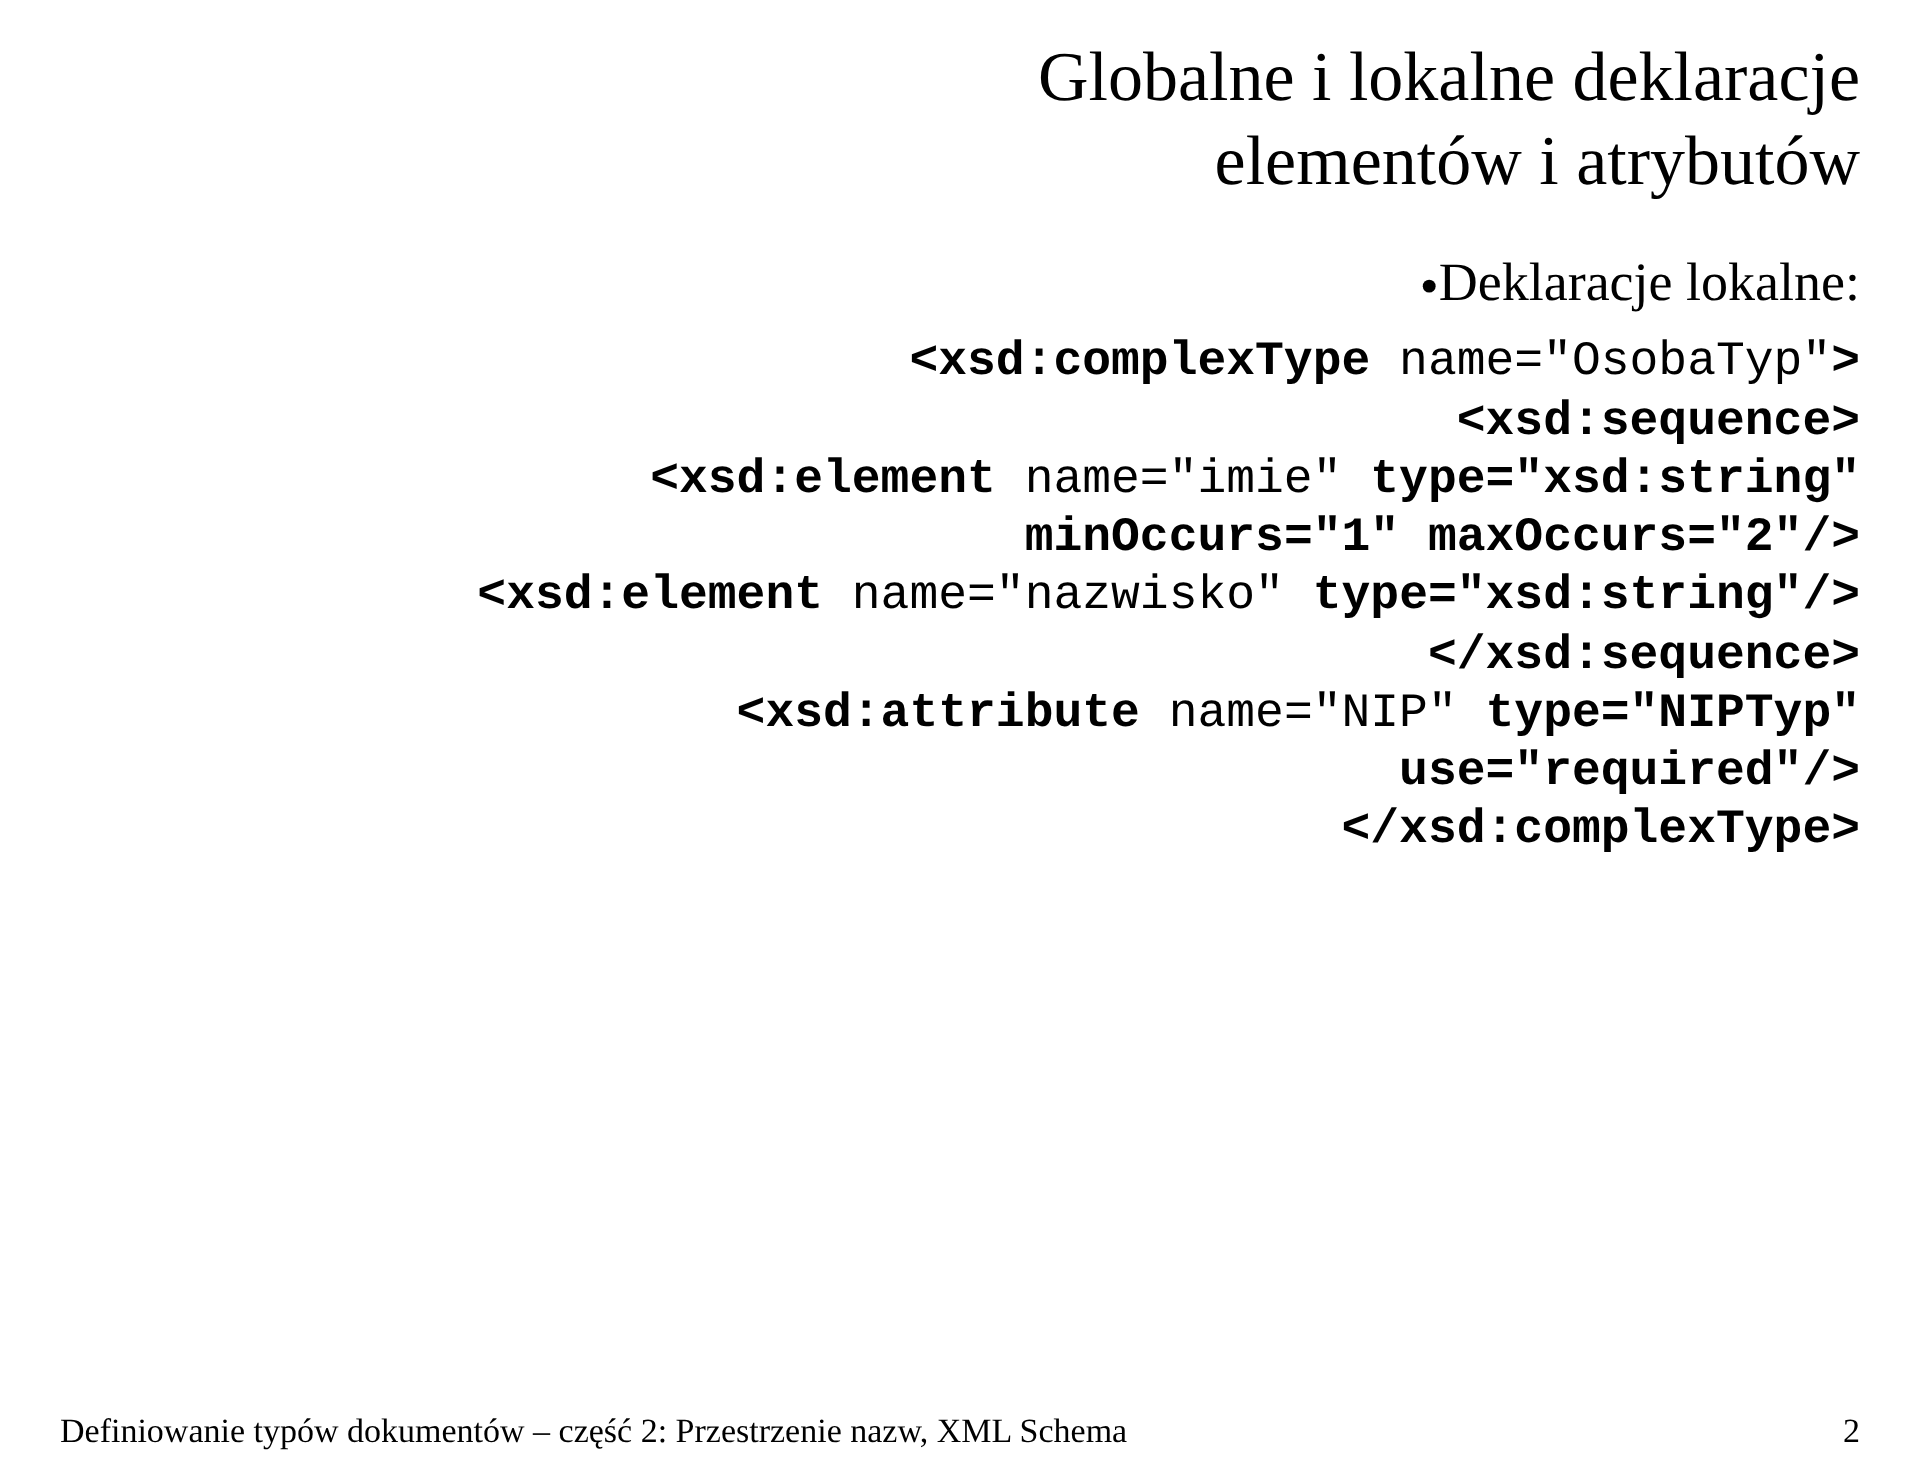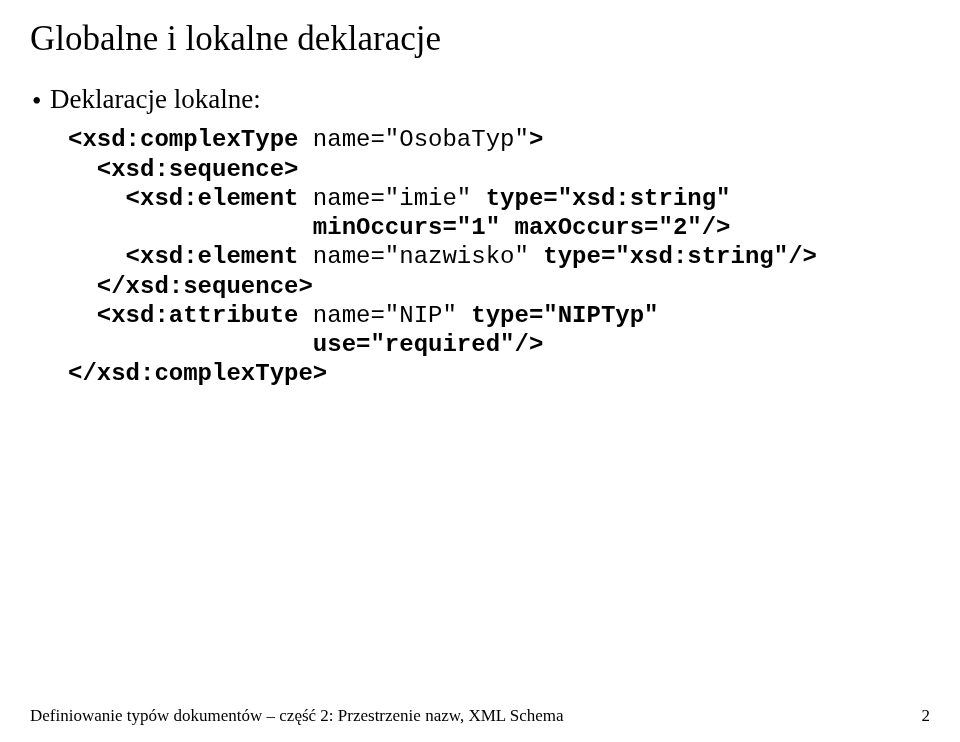--- a/index.html
+++ b/index.html
@@ -6,20 +6,21 @@
   body {
     width: 960px;
     height: 742px;
     background: #ffffff;
     font-family: "Times New Roman", Times, serif;
     color: #000000;
     position: relative;
   }
   .page {
     padding: 18px 30px 0 30px;
+    text-align: right;
   }
   .title {
     font-size: 35px;
     font-weight: normal;
     line-height: 1.2;
     margin-bottom: 22px;
   }
   .bullet-row {
     font-size: 27px;
     line-height: 1.3;
@@ -51,20 +52,21 @@
     justify-content: space-between;
     gap: 40px;
   }
 </style>
 </head>
 <body>
 
 <div class="page">
   <div class="title">
     <span>Globalne i lokalne deklaracje</span><br>
+    <span>elementów i atrybutów</span>
   </div>
 
   <div class="bullet-row">
     <span class="dot">•</span><span>Deklaracje lokalne:</span>
   </div>
 
   <div class="code"><span class="b">&lt;xsd:complexType </span><span>name="OsobaTyp"</span><span class="b">&gt;</span>
 <span class="b">  &lt;xsd:sequence&gt;</span>
 <span class="b">    &lt;xsd:element </span><span>name="imie"</span><span class="b"> type="xsd:string"</span>
 <span class="b">                 minOccurs="1" maxOccurs="2"/&gt;</span>

